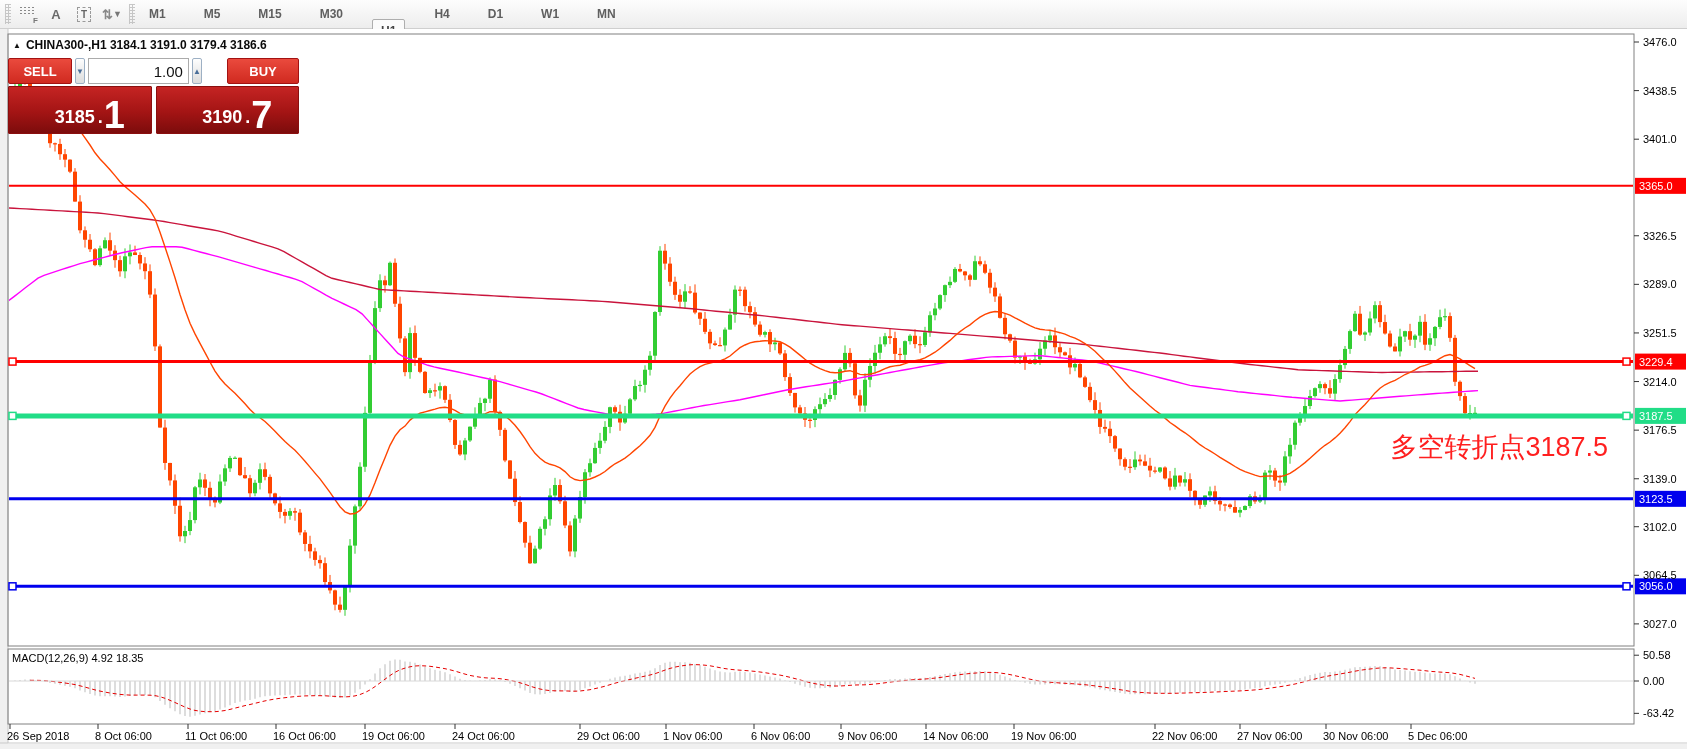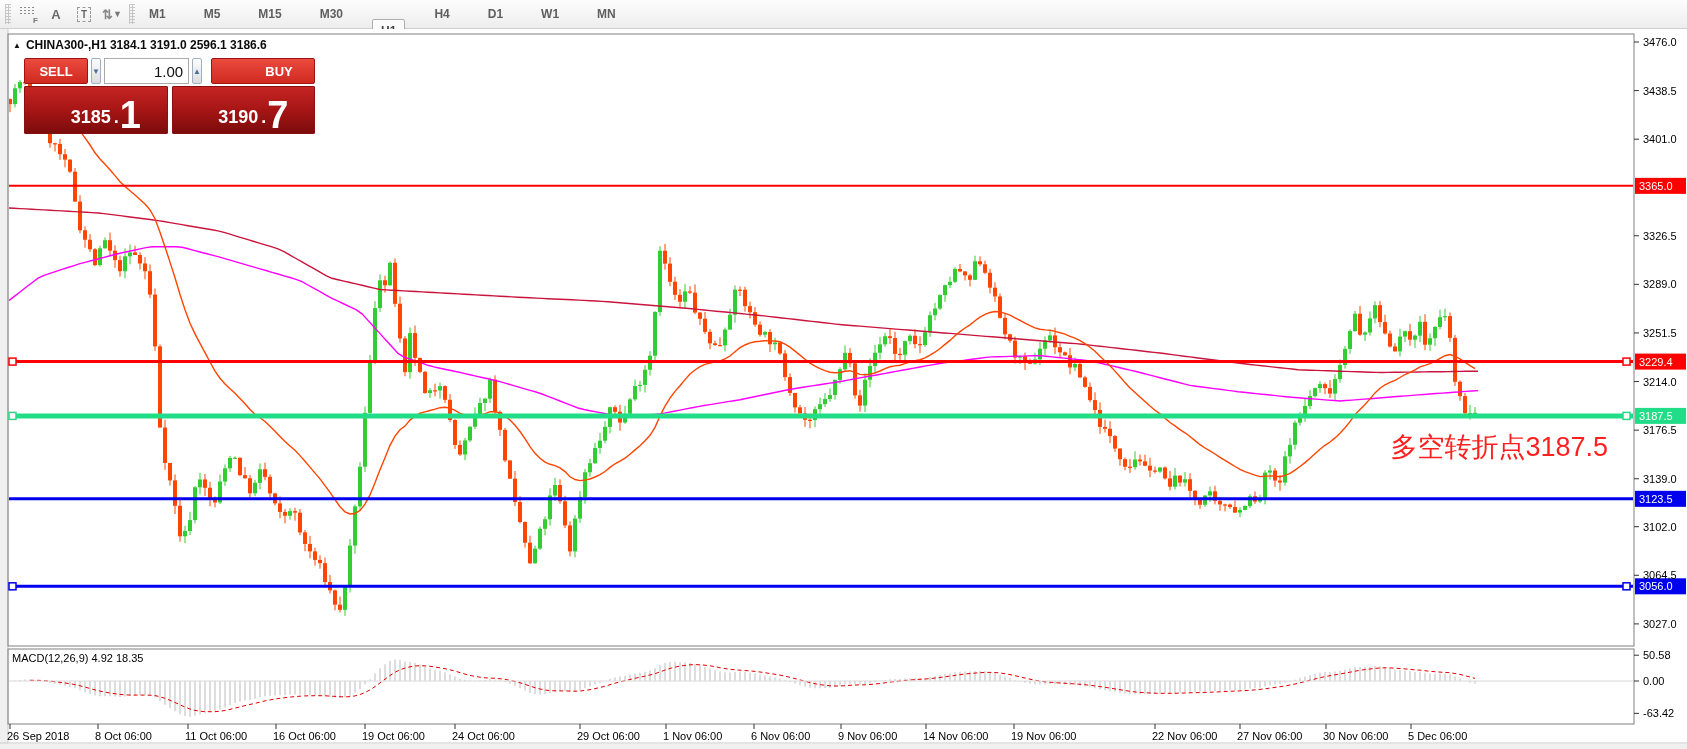--- a/index.html
+++ b/index.html
@@ -21,26 +21,26 @@
   .caret{font-size:9px;color:#777;margin-left:2px}
   .tf-btn{height:22px;padding:0 8px;display:flex;align-items:center;font-size:12px;
     font-weight:bold;color:#5f5f5f;border:1px solid transparent;border-radius:2px;}
   .tf-btn.active{background:#fbfbfb;border-color:#aeaeae;color:#444;margin-top:34px;}
   
   .chart-area{position:relative;width:1687px;height:721px;background:#ffffff;}
   .chart-title{position:absolute;left:13px;top:9px;font-size:12px;font-weight:bold;
     color:#0a0a0a;display:flex;align-items:center;gap:5px;z-index:5;}
   .chart-title .tri{font-size:8px;color:#111;}
   
-  .trade-panel{position:absolute;left:24px;top:29px;width:291px;z-index:6;}
+  .trade-panel{position:absolute;left:8px;top:29px;width:291px;z-index:6;}
   .tp-row1{display:flex;height:26px;gap:3px;}
   .tp-btn{flex:0 0 auto;display:flex;align-items:center;justify-content:center;color:#fff;
     font-weight:bold;font-size:13px;border-radius:2px;border:1px solid #a31212;
     background:linear-gradient(#ea4a3d,#d02a20);}
-  .sell-btn{width:62px;} .buy-btn{width:70px;margin-left:6px;padding-left:32px;}
+  .sell-btn{width:62px;} .buy-btn{width:70px;margin-left:22px;}
   .spin{width:18px;display:flex;align-items:center;justify-content:center;font-size:8px;
     color:#4a6e99;border:1px solid #9db0c4;border-radius:2px;background:linear-gradient(#fefefe,#dcdcdc);}
   .vol-input{flex:1 1 auto;min-width:0;border:1px solid #ababab;font-family:"Liberation Sans",sans-serif;
     font-size:15px;text-align:right;padding:12px 5px;color:#111;}
   .tp-row2{display:flex;margin-top:2px;height:48px;gap:4px;}
   .price-box{flex:1;display:flex;align-items:flex-end;justify-content:center;padding-bottom:3px;
     background:linear-gradient(#c52423 0%,#a31414 55%,#7c0c0c 100%);
     border:1px solid #8a0f0f;border-radius:1px;color:#fff;}
   .pmain{font-size:18px;font-weight:bold;line-height:1;margin-bottom:4px;margin-left:20px;}
   .pdot{font-size:18px;font-weight:bold;line-height:1;margin:0 1px 4px 3px;}
@@ -1084,21 +1084,21 @@
         <text x="1323" y="739" font-size="11" fill="#000">30 Nov 06:00</text>
         <line x1="1411" y1="723" x2="1411" y2="728" stroke="#333"></line>
         <text x="1408" y="739" font-size="11" fill="#000">5 Dec 06:00</text>
       </g>
     <text id="macd-label" x="12" y="661" font-size="11" fill="#000">MACD(12,26,9) 4.92 18.35</text>
     <text x="1608" y="455" font-size="27" text-anchor="end" fill="#ff1f1f">多空转折点3187.5</text>
   </svg>
 
   <div class="chart-title">
     <span class="tri">▲</span>
-    <span>CHINA300-,H1  3184.1 3191.0 2596.1 3186.6</span>
+    <span>CHINA300-,H1  3184.1 3191.0 3179.4 3186.6</span>
   </div>
 
   <div class="trade-panel">
     <div class="tp-row1">
       <div class="tp-btn sell-btn">SELL</div>
       <div class="spin">▼</div>
       <input class="vol-input" value="1.00" style="">
       <div class="spin">▲</div>
       <div class="tp-btn buy-btn">BUY</div>
     </div>

